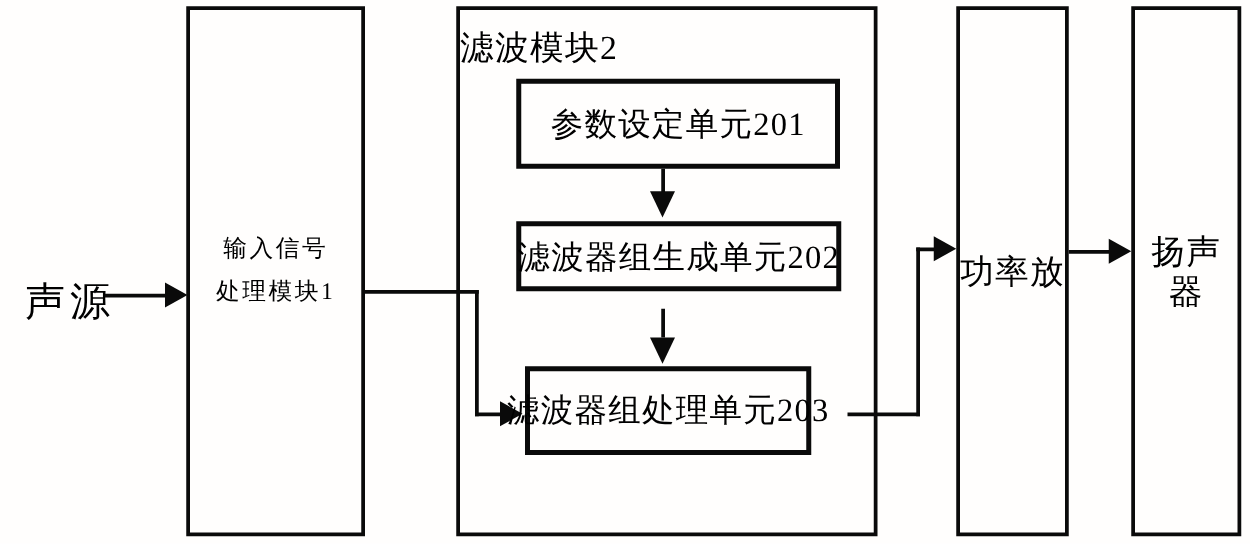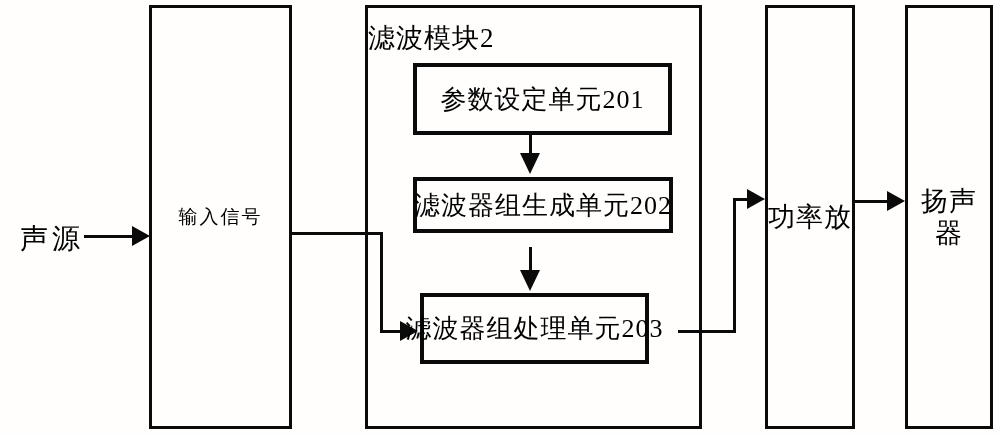--- a/index.html
+++ b/index.html
@@ -17,21 +17,21 @@
     position:absolute; inset:0; display:flex; flex-direction:column;
     align-items:center; justify-content:center; text-align:center;border-radius:13px;
   }
   .line1col { font-size:19px; line-height:34px; letter-spacing:2px; }
   .unit-label { font-size:26px; letter-spacing:1px; white-space:nowrap; }
   .m2-title {
     position:absolute; top:12px; left:0; width:100%; text-align:left;
     font-size:27px; letter-spacing:1px;
   }
   .src-label {
-    position:absolute; left:20px; top:220px; font-size:28px; letter-spacing:4px;
+    position:absolute; left:20px; top:220px; font-size:32px; letter-spacing:4px;
     white-space:nowrap;
   }
   .hline, .vline { position:absolute; background:#0a0a0a; }
   .ah-right {
     position:absolute; width:0; height:0;
     border-top:10px solid transparent; border-bottom:10px solid transparent;
     border-left:18px solid #0a0a0a;
   }
   .ah-down {
     position:absolute; width:0; height:0;
@@ -47,20 +47,21 @@
 <div class="canvas">
 
   <div class="src-label">声源</div>
 
   <div class="hline" style="left:84px; top:235px; width:52px; height:3px;"></div>
   <div class="ah-right" style="left:132px; top:226px;"></div>
 
   <div class="box" style="left:149px; top:5px; width:143px; height:424px;">
     <div class="vlabel line1col">
       <span>输入信号</span>
+      <span>处理模块1</span>
     </div>
   </div>
 
   <div class="hline" style="left:291px; top:232px; width:92px; height:3px;"></div>
   <div class="vline" style="left:380px; top:232px; width:3px; height:101px;"></div>
   <div class="hline" style="left:380px; top:330px; width:22px; height:3px;"></div>
   <div class="ah-right" style="left:400px; top:321px;"></div>
 
   <div class="box" style="left:365px; top:5px; width:337px; height:424px;">
     <div class="m2-title">滤波模块2</div>

